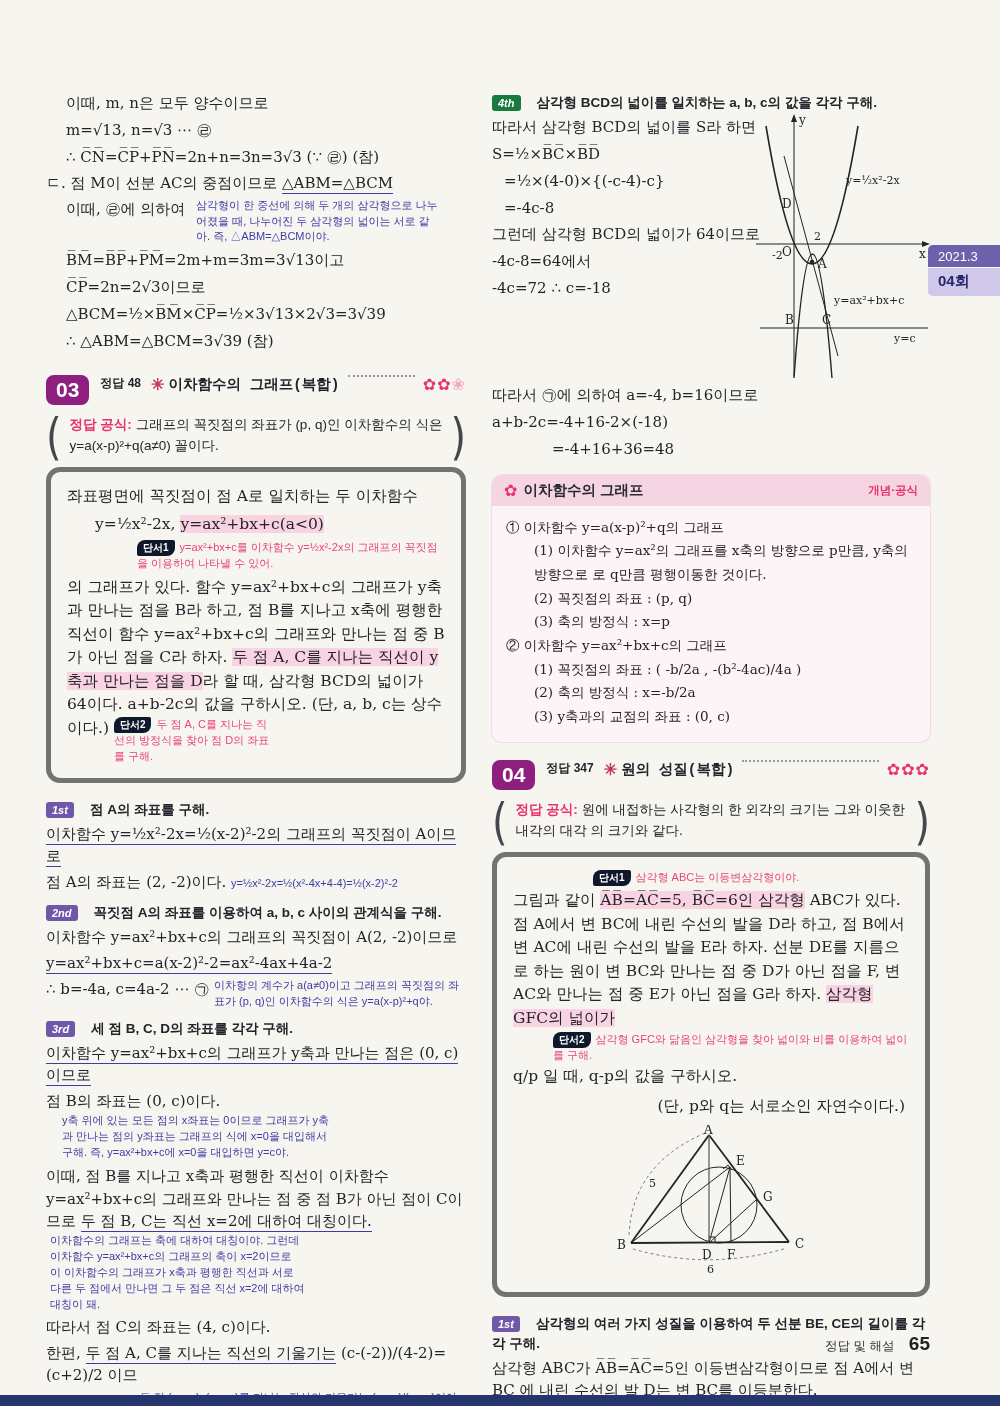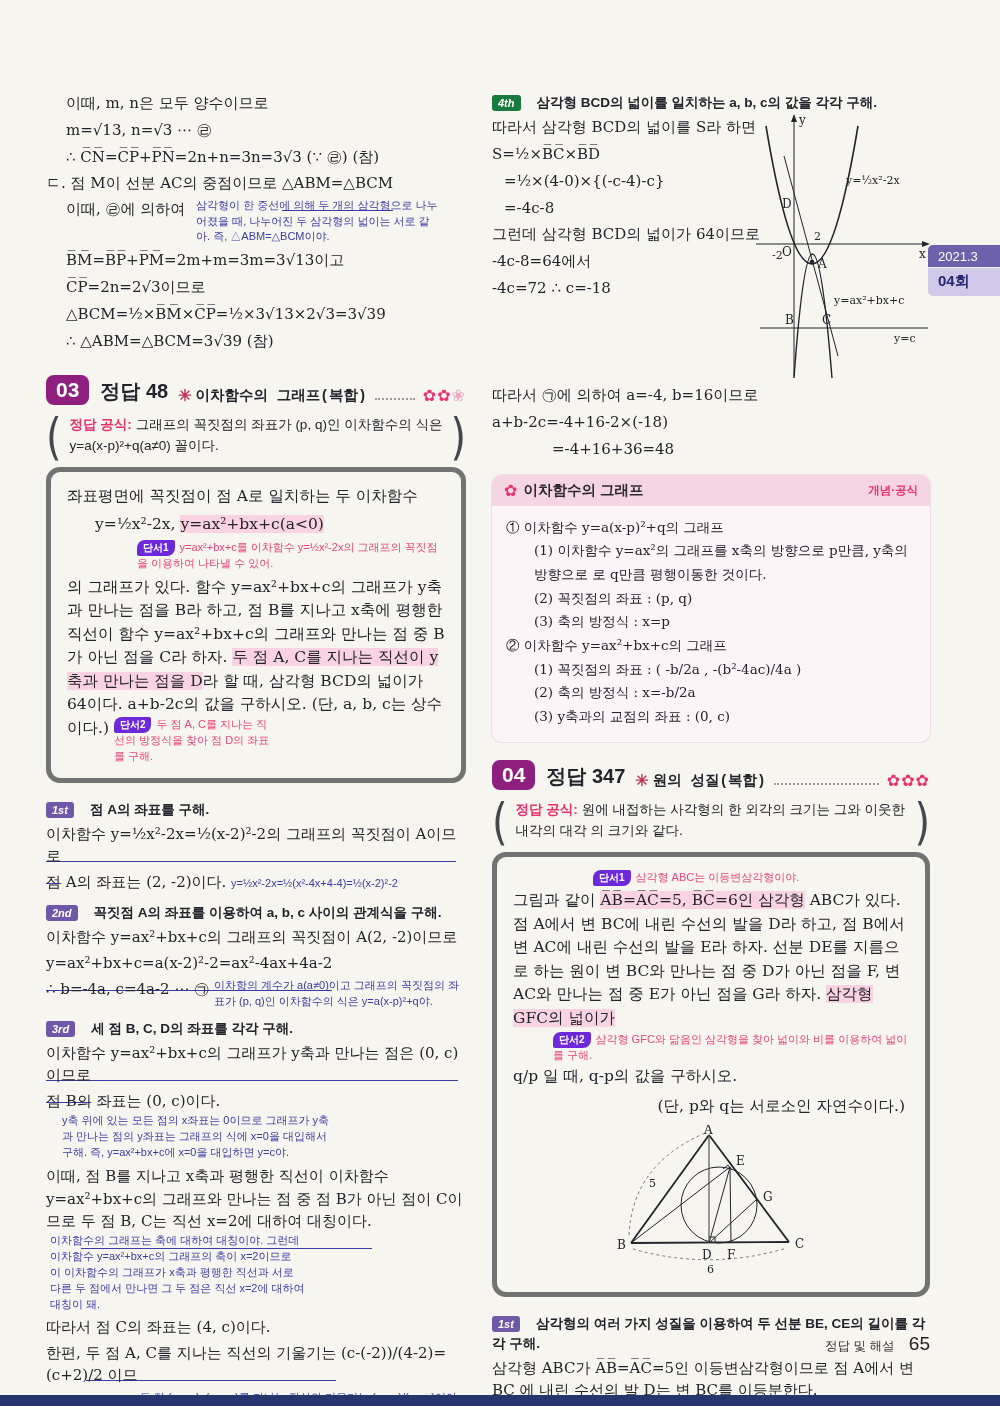--- a/index.html
+++ b/index.html
@@ -5,31 +5,31 @@
   html,body{margin:0;padding:0}
   .page{position:relative;width:1000px;height:1406px;background:#f7f5ef;
         font-family:"DejaVu Serif",serif;color:#23232b;overflow:hidden}
   .col{position:absolute}
   .t{font-size:15px;line-height:1.52;margin:0 0 3px}
   .eq{font-size:15px;line-height:1.6;margin:0 0 3px}
   .note-b{color:#3c3ca6;font-size:11px;line-height:1.45;font-family:"Liberation Sans",sans-serif}
   .note-p{color:#e8457c;font-size:11px;line-height:1.45;font-family:"Liberation Sans",sans-serif}
   .inb{display:inline-block;vertical-align:top}
   .hl{background:#f9d3e2}
-  .ub{border-bottom:1.5px solid #3c3ca6;padding-bottom:18px}
+  .ub{border-bottom:1.5px solid #3c3ca6;padding-bottom:1px}
   .badge-step{display:inline-block;background:#7058a8;color:#fff;
       font:italic bold 11px "Liberation Sans",sans-serif;padding:2px 6px;border-radius:3px;margin-right:16px}
   .badge-step.g{background:#187a3e}
-  .badge-clue{display:inline-block;background:#6d28d9;color:#fff;
+  .badge-clue{display:inline-block;background:#0f172a;color:#fff;
       font:bold 10px "Liberation Sans",sans-serif;padding:1px 6px;border-radius:8px 2px 8px 2px;margin-right:5px}
   .badge-num{display:inline-block;background:#8e1f7e;color:#fff;
       font:bold 21px "Liberation Sans",sans-serif;padding:3px 10px;border-radius:8px;margin-right:11px}
   .step-title{font-family:"Liberation Sans",sans-serif;font-weight:bold;font-size:13.5px}
-  .header-row{display:flex;align-items:flex-end;margin-bottom:10px}
-  .h-answer{font-size:20px;font-weight:bold;font-family:"Liberation Sans",sans-serif;margin-right:10px;white-space:nowrap}
+  .header-row{display:flex;align-items:flex-start;margin-bottom:10px}
+  .h-answer{font-size:12px;font-weight:bold;font-family:"Liberation Sans",sans-serif;margin-right:10px;white-space:nowrap}
   .h-title{font-size:14.5px;font-weight:bold;font-family:Liberation Mono, monospace;white-space:nowrap}
   .h-star{color:#c2355b;margin-right:4px;font-weight:bold}
   .dots{flex:1;border-bottom:2px dotted #9a9a9a;margin:0 8px 5px;min-width:20px}
   .stars{color:#e8316e;font-size:16px;letter-spacing:1px;white-space:nowrap}
   .star-o{color:#f2a9c6}
   .fbox{display:flex;align-items:center;margin-bottom:10px}
   .paren{font-size:40px;font-weight:400;color:#46464e;line-height:1;transform:scaleY(1.25);flex:none;font-family:"DejaVu Sans",sans-serif}
   .fbody{font-size:13.5px;line-height:1.55;padding:0 8px;font-family:"Liberation Sans",sans-serif}
   .flabel{color:#e8316e;font-weight:bold}
   .qbox{border:5px solid #737373;border-radius:14px;padding:13px 16px;margin-bottom:16px}
@@ -40,21 +40,21 @@
   .cbox-body{padding:10px 14px 14px;font-size:13.5px;line-height:1.75}
   .cbox-body p{margin:0}
   .ind2{padding-left:28px}
   .tab1{position:absolute;left:928px;top:245px;width:72px;background:#6e61ab;color:#fff;
         font:13px "Liberation Sans",sans-serif;padding:4px 0 3px 10px;border-radius:5px 0 0 0}
   .tab2{position:absolute;left:928px;top:268px;width:72px;background:#cfc8e8;color:#26266e;
         font:bold 15px "Liberation Sans",sans-serif;padding:4px 0 5px 10px;border-radius:0 0 0 5px}
   .footer{position:absolute;left:700px;top:1333px;width:230px;text-align:right;
           font-family:"Liberation Sans",sans-serif}
   .footer .fl{font-size:12.5px;color:#333;margin-right:10px}
-  .footer .fp{font-size:19px;font-weight:normal;color:#222}
+  .footer .fp{font-size:19px;font-weight:bold;color:#222}
   .bottombar{position:absolute;left:0;bottom:0;width:1000px;height:11px;background:#26356d}
   svg text{font-family:"DejaVu Serif",serif;font-size:12px;fill:#23232b}
   svg .small{font-size:11px}
   .gwrap{position:relative}
   .s4top{width:272px;min-height:268px}
   .graph1{position:absolute;right:-6px;top:20px}
   .figwrap{text-align:center;margin-top:6px}
 </style>
 </head>
 <body>

